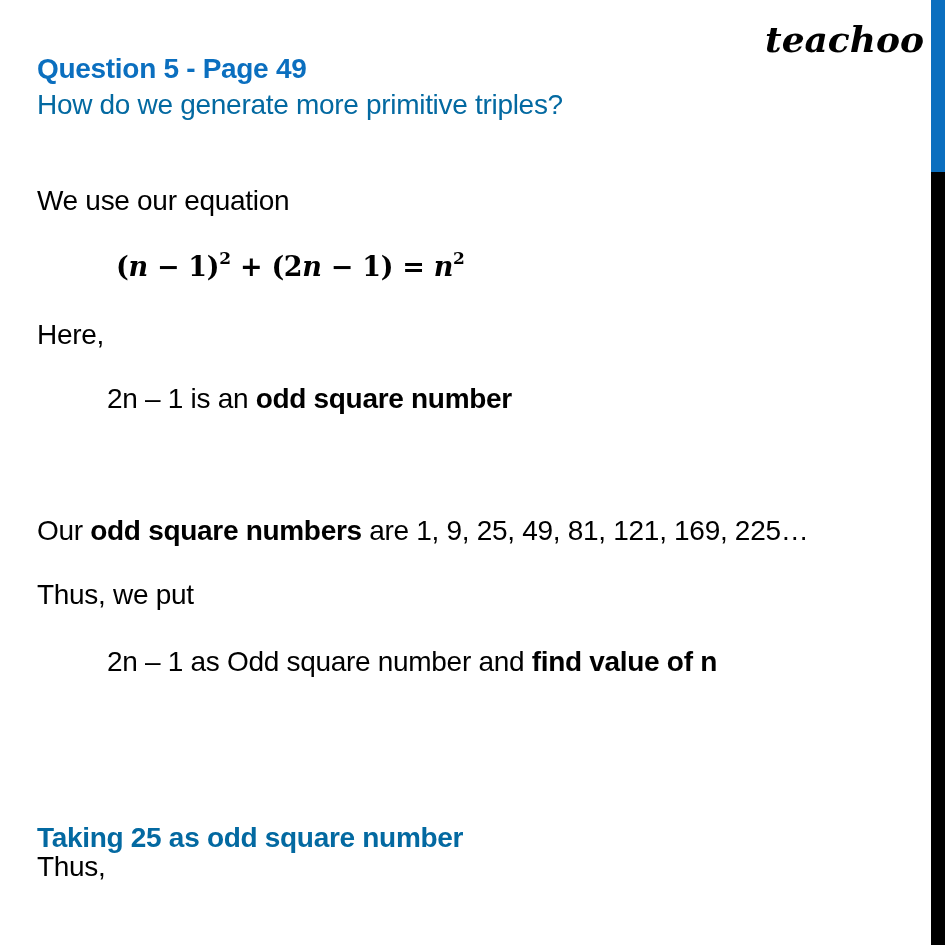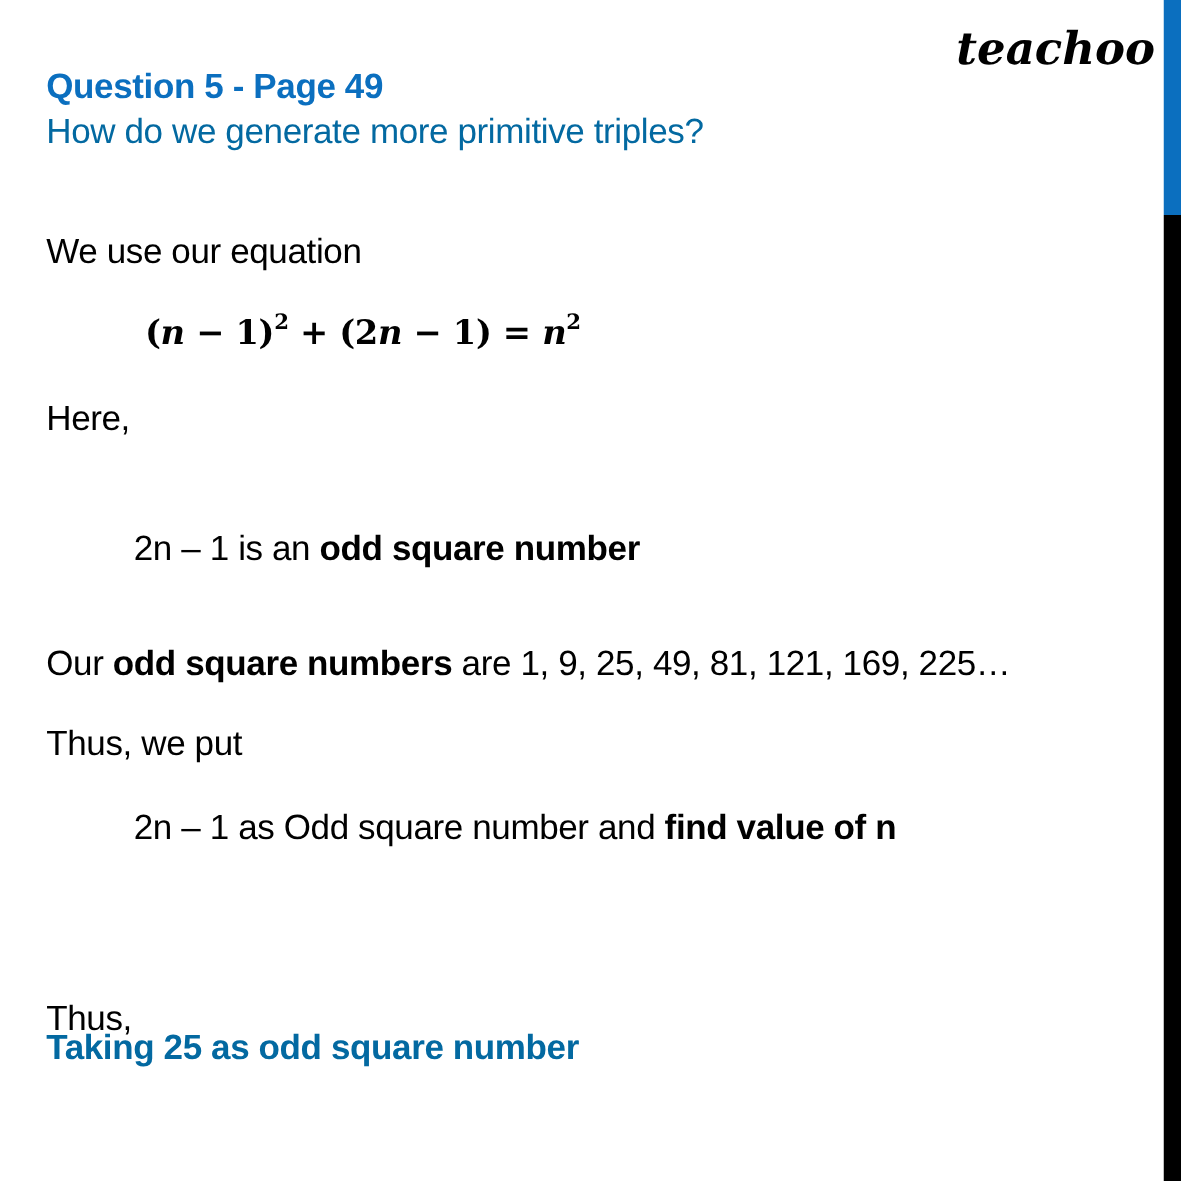--- a/index.html
+++ b/index.html
@@ -75,34 +75,34 @@
 <div class="line blue" style="left:37px; top:88px;">How do we generate more primitive triples?</div>
 
 <div class="line" style="left:37px; top:184px;text-align:center;">We use our equation</div>
 
 <div class="line math" style="left:116px; top:250px;">
   <span>(</span><i>n</i><span> − 1)</span><sup>2</sup><span> + (2</span><i>n</i><span> − 1) = </span><i>n</i><sup>2</sup>
 </div>
 
 <div class="line" style="left:37px; top:318px;">Here,</div>
 
-<div class="line" style="left:107px; top:382px;margin-top:40px;">
+<div class="line" style="left:107px; top:382px;">
   <span>2n – 1 is an </span><span class="b">odd square number</span>
 </div>
 
 <div class="line" style="left:37px; top:514px;">
   <span>Our </span><span class="b">odd square numbers</span><span> are 1, 9, 25, 49, 81, 121, 169, 225…</span>
 </div>
 
 <div class="line" style="left:37px; top:578px;">Thus, we put</div>
 
 <div class="line" style="left:107px; top:645px;text-align:right;">
   <span>2n – 1 as Odd square number and </span><span class="b">find value of n</span>
 </div>
 
 <div class="line blue b" style="left:37px; top:773px;margin-top:48px;">Taking 25 as odd square number</div>
 
-<div class="line" style="left:37px; top:798px;text-align:right;">Thus,</div>
+<div class="line" style="left:37px; top:850px;text-align:right;">Thus,</div>
 
 <div class="line b" style="left:107px; top:905px;margin-top:41px;">2n – 1 = 25</div>
 
 <div class="side-bar-blue"></div>
 <div class="side-bar-black"></div>
 
 </body></html>

